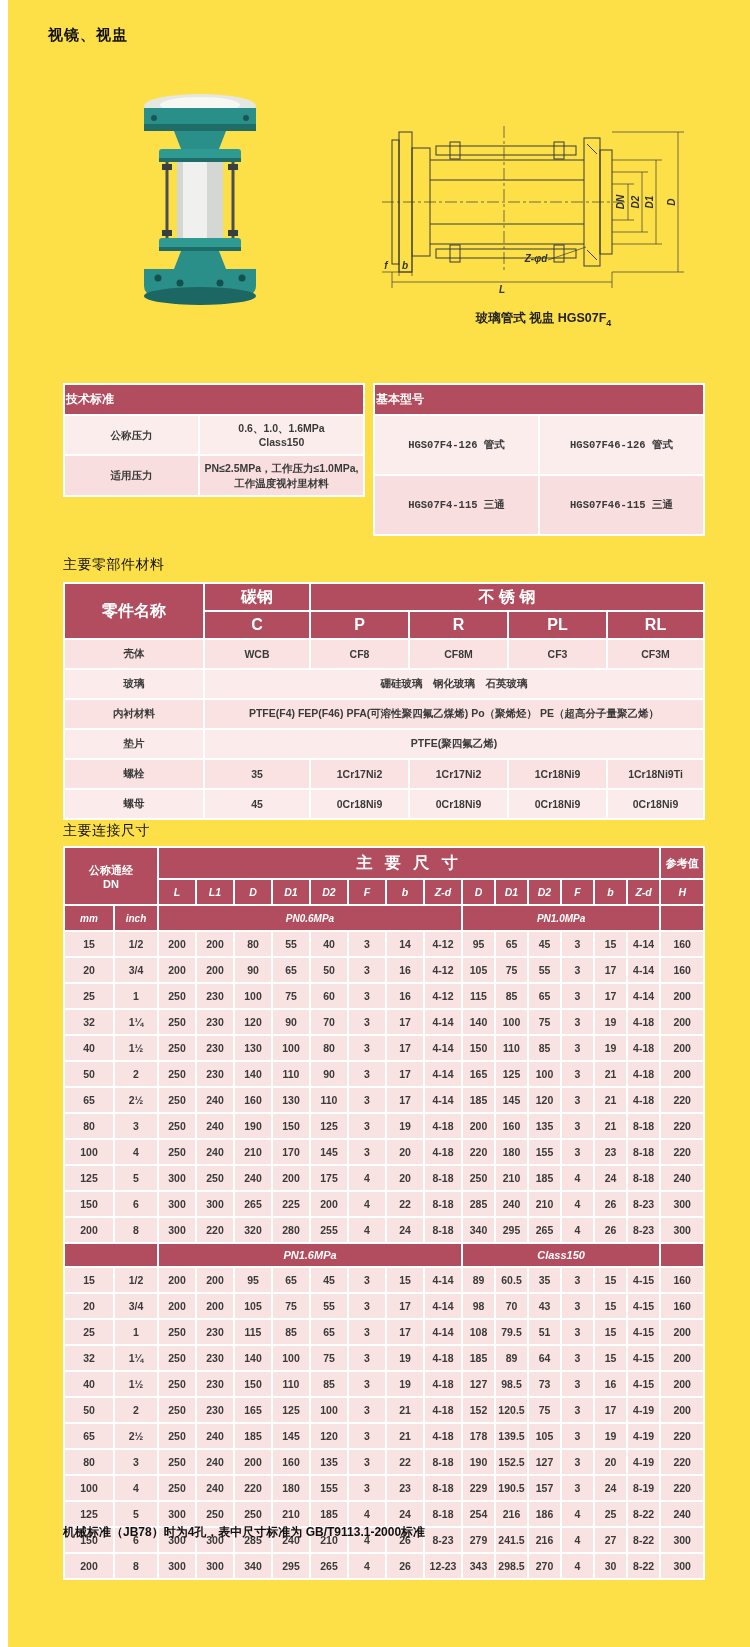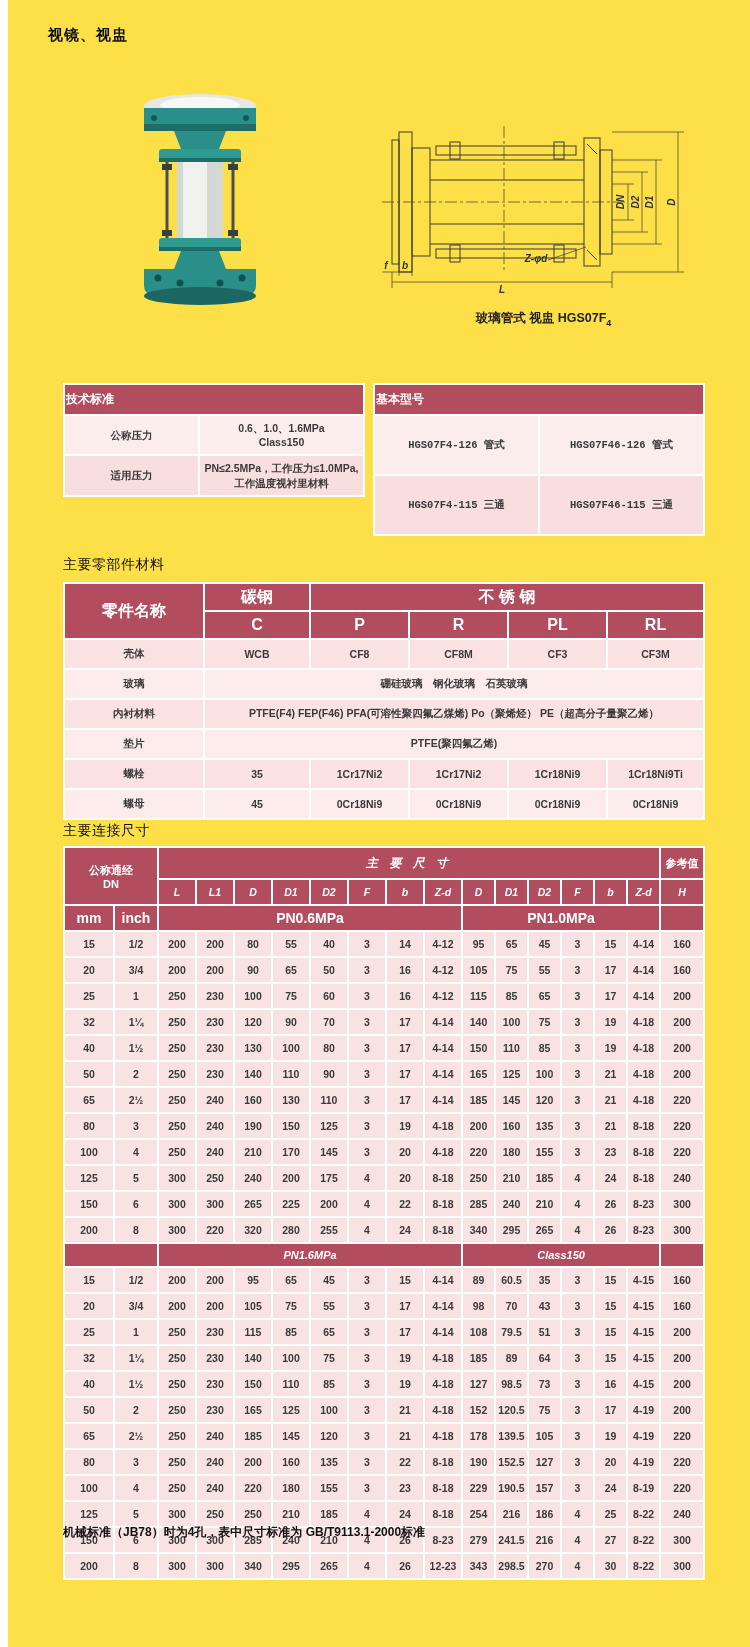--- a/index.html
+++ b/index.html
@@ -33,24 +33,24 @@
   .dim-heading{left:55px;top:822px;}
 
   .mat-table{position:absolute;left:55px;top:582px;width:640px;}
   .mat-table th{background:#b14d5e;color:#fff;font-size:16px;font-weight:bold;height:24px;}
   .mat-table td{font-size:10.5px;font-weight:bold;color:#3a3a3a;text-align:center;padding:7px 2px;}
   .mat-table tbody tr:nth-child(odd) td{background:#fae2e2;}
   .mat-table tbody tr:nth-child(even) td{background:#fcebeb;}
 
   .dim-table{position:absolute;left:55px;top:846px;width:640px;}
   .dim-table th{background:#b14d5e;color:#fff;font-weight:bold;text-align:center;}
-  .dim-table th.big{font-size:12px;height:28px;letter-spacing:4px;font-style:italic;}
+  .dim-table th.big{font-size:16px;height:28px;letter-spacing:4px;}
   .dim-table th.side{font-size:11px;letter-spacing:0;}
   .dim-table th.sub{font-size:10.5px;font-style:italic;height:22px;}
-  .dim-table th.unit{font-size:14px;height:22px;}
+  .dim-table th.unit{font-size:10px;font-style:italic;height:22px;}
   .dim-table td{background:#f9e2e2;font-size:10.5px;font-weight:bold;color:#3a3a3a;
                 text-align:center;padding:6px 0;}
   .dim-table tr.band td{background:#b14d5e;color:#fff;font-style:italic;font-size:11px;padding:5px 16px;}
 
   .footer-note{position:absolute;left:55px;top:1524px;font-size:12px;font-weight:bold;color:#111;}
   svg text{font-family:"Liberation Sans","DejaVu Sans",sans-serif;}
 </style>
 </head>
 <body>
 

